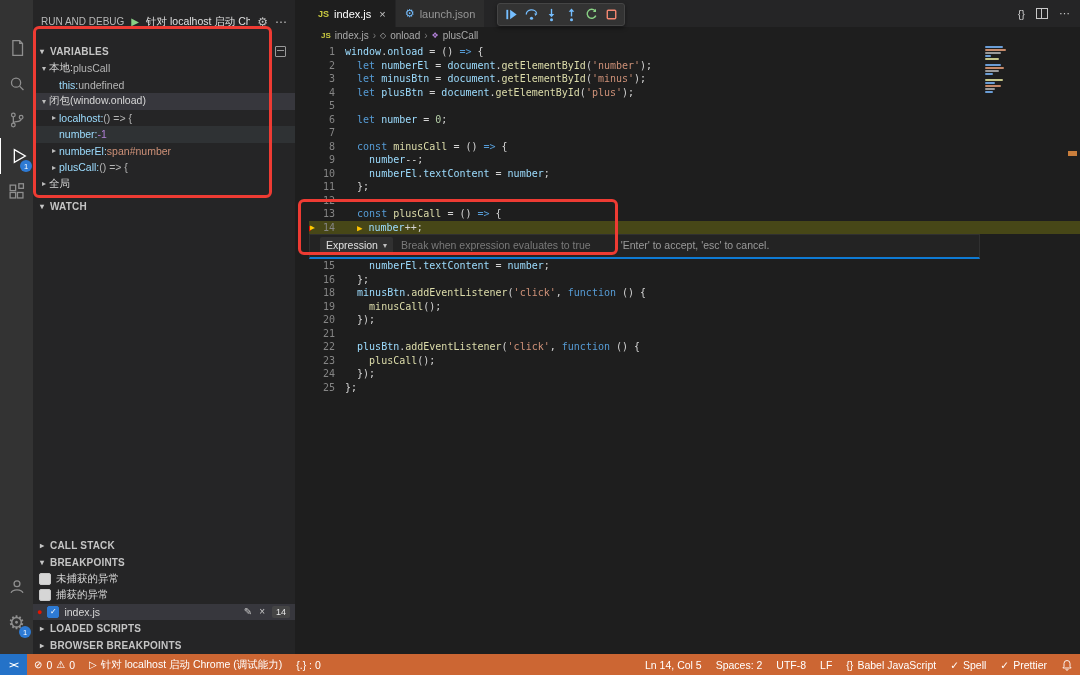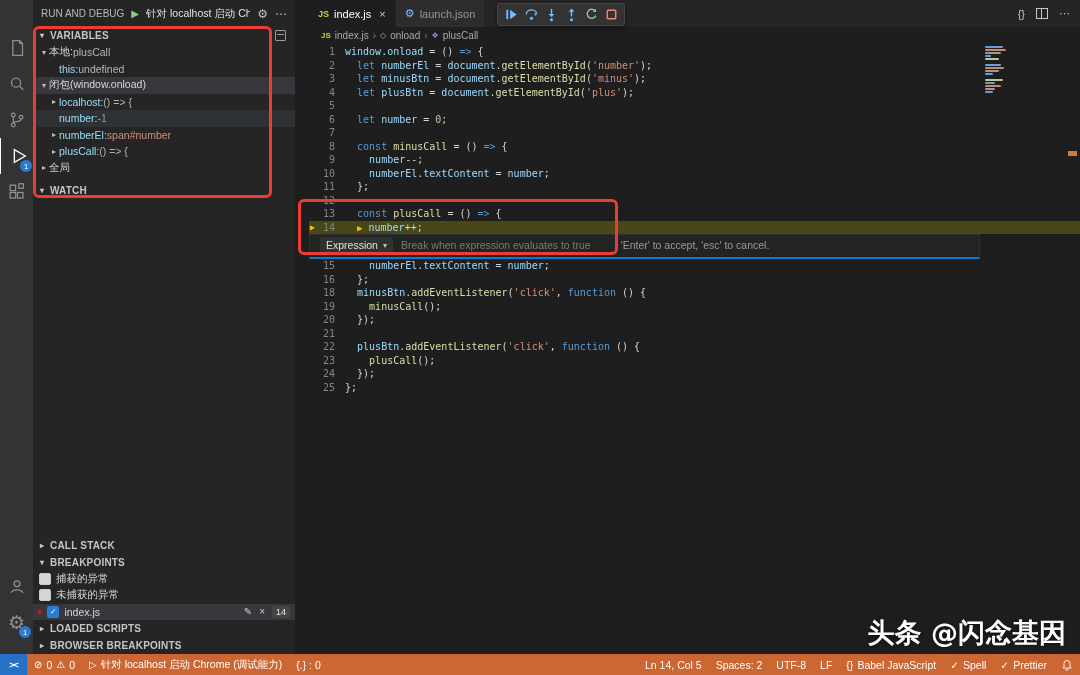--- a/index.html
+++ b/index.html
@@ -12,21 +12,21 @@
   .ab-icon{width:33px;height:36px;display:flex;align-items:center;justify-content:center;position:relative;}
   .ab-icon svg{stroke:#8f8f8f;fill:none;stroke-width:1.4;}
   .ab-icon.active{border-left:2px solid #fff;}
   .ab-icon.active svg{stroke:#ffffff;}
   .ab-badge{position:absolute;right:2px;bottom:2px;background:#2D7AD4;color:#fff;font-size:7.5px;width:12px;height:12px;border-radius:50%;display:flex;align-items:center;justify-content:center;}
   .ab-bottom{margin-top:auto;padding-bottom:14px;display:flex;flex-direction:column;align-items:center;}
   .gear-glyph{color:#8f8f8f;font-size:19px;line-height:1;}
 
   
   .sidebar{width:262px;background:#252526;display:flex;flex-direction:column;color:#CCC;font-size:10.5px;flex:none;min-height:0;}
-  .sb-header{height:27px;display:flex;align-items:center;padding:0 8px;gap:7px;flex:none;justify-content:space-between;}
+  .sb-header{height:27px;display:flex;align-items:center;padding:8px 8px;gap:7px;flex:none;justify-content:space-between;}
   .sb-title{font-size:10px;color:#B8B8B8;white-space:nowrap;}
   .play-ic{color:#89D185;font-size:10px;}
   .config{color:#E0E0E0;font-size:10.5px;white-space:nowrap;overflow:hidden;display:flex;gap:3px;align-items:center;}
   .hdr-ic{color:#BDBDBD;font-size:12px;}
   .sec-hdr{height:17px;display:flex;align-items:center;font-size:10px;font-weight:700;color:#C5C5C5;padding-left:4px;gap:3px;flex:none;letter-spacing:.2px;}
   .sec-hdr .chev{font-size:8px;color:#C5C5C5;width:10px;text-align:center;}
   .collapse-ic{margin-left:auto;margin-right:9px;width:9px;height:9px;border:1px solid #9a9a9a;border-radius:1px;position:relative;}
   .collapse-ic:after{content:"";position:absolute;left:1px;right:1px;top:3px;border-top:1px solid #9a9a9a;}
   .tree-row{height:16.5px;display:flex;align-items:center;white-space:nowrap;padding-left:4px;flex:none;overflow:hidden;}
   .tree-row.selected{background:#37373D;}
@@ -232,25 +232,25 @@
         <span class="chev">▸</span>
         <span>CALL STACK</span>
       </div>
       <div class="sec-hdr">
         <span class="chev">▾</span>
         <span>BREAKPOINTS</span>
       </div>
       <div id="breakpoint-rows">
           <div class="tree-row">
             <span class="cb"></span>
+            <span class="bp-label">未捕获的异常</span>
+          </div>
+          <div class="tree-row">
+            <span class="cb"></span>
             <span class="bp-label">捕获的异常</span>
-          </div>
-          <div class="tree-row">
-            <span class="cb"></span>
-            <span class="bp-label">未捕获的异常</span>
           </div>
           <div class="tree-row selected">
             <span class="bp-dot">●</span>
             <span class="cb checked">✓</span>
             <span class="bp-label">index.js</span>
             <span class="bp-actions">
               <span class="bp-act">✎</span>
               <span class="bp-act">×</span>
               <span class="bp-badge">14</span>
             </span>
@@ -436,14 +436,13 @@
             <path d="M8 2a4 4 0 0 0-4 4v4l-1.5 2h11L12 10V6a4 4 0 0 0-4-4z"></path>
             <path d="M6.5 13.5a1.5 1.5 0 0 0 3 0"></path>
           </svg>
       </div>
     </div>
   </div>
 
   <div class="anno" id="anno-variables"></div>
   <div class="anno" id="anno-breakpoint"></div>
 
-  <div class="watermark">头条 @闪念基因</div>
 </div>
 
 </body></html>

